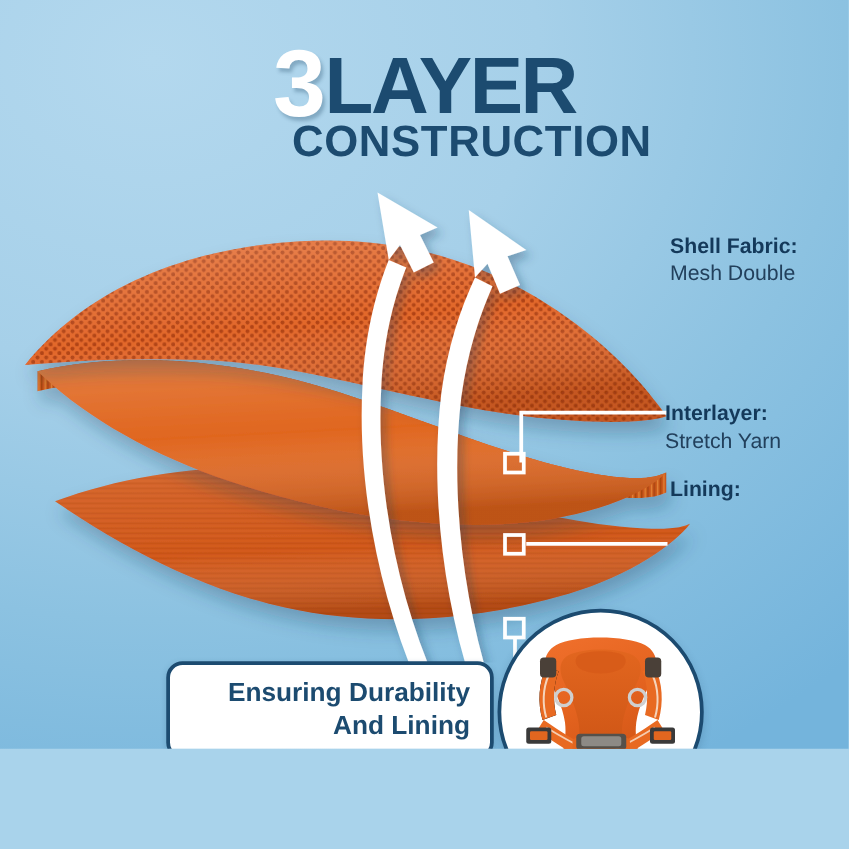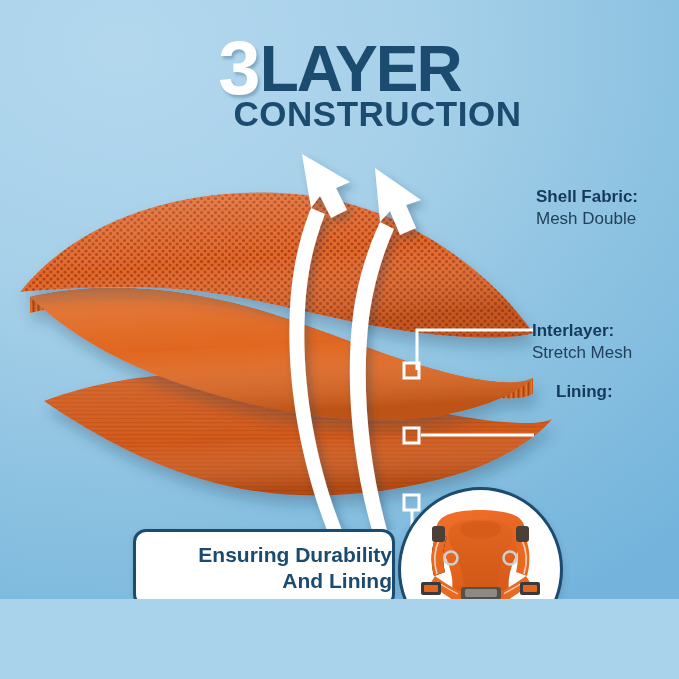--- a/index.html
+++ b/index.html
@@ -85,37 +85,38 @@
   }
   .callout-line {
     display: block;
     font-size: 17px;
     font-weight: normal;
     color: #22405c;
     line-height: 1.28;
   }
   #callout-shell  { left: 536px; top: 186px; }
   #callout-inter  { left: 532px; top: 276px; margin-top: 44px; }
-  #callout-lining { left: 536px; top: 381px; margin-left: 20px; }
+  #callout-lining { left: 536px; top: 381px; }
 
   
   #banner {
     position: absolute;
     left: 133px;
     top: 529px;
     width: 262px;
     height: 78px;
     background: #ffffff;
     border: 3px solid #1c4b70;
     border-radius: 13px;
     box-sizing: border-box;
     display: flex;
     flex-direction: column;
     align-items: flex-end;
     justify-content: center;
+    padding-right: 16px;
     box-shadow: 0 2px 5px rgba(30,70,100,0.18);
   }
   .banner-line {
     display: block;
     font-size: 21px;
     font-weight: bold;
     color: #1c4b70;
     line-height: 1.22;
     white-space: nowrap;
   }
@@ -275,21 +276,21 @@
     </g>
   </svg>
 
   <div class="callout" id="callout-shell">
     <span class="callout-head">Shell Fabric:</span>
     <span class="callout-line">Mesh Double</span>
   </div>
 
   <div class="callout" id="callout-inter">
     <span class="callout-head">Interlayer:</span>
-    <span class="callout-line">Stretch Mesh</span>
+    <span class="callout-line">Stretch Yarn</span>
   </div>
 
   <div class="callout" id="callout-lining">
     <span class="callout-head">Lining:</span>
   </div>
 
   <div id="banner">
     <span class="banner-line">Ensuring Durability</span>
     <span class="banner-line">And Lining</span>
   </div>

